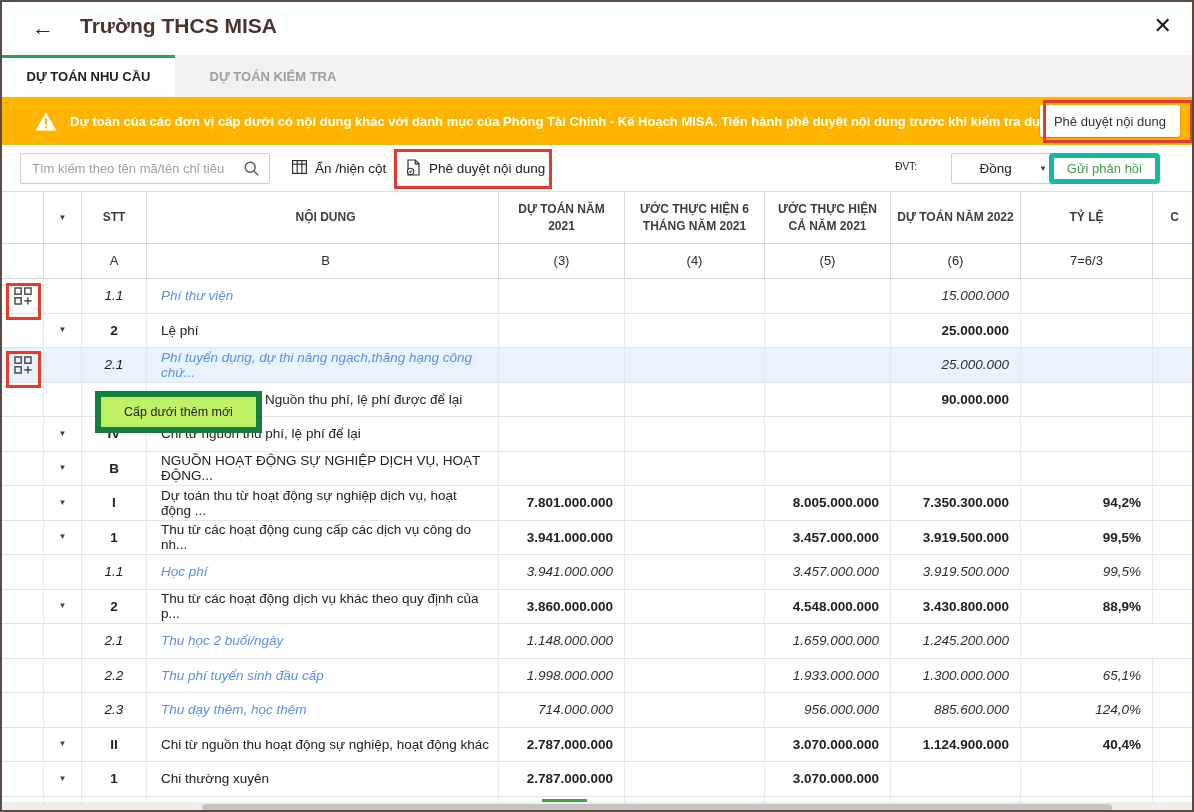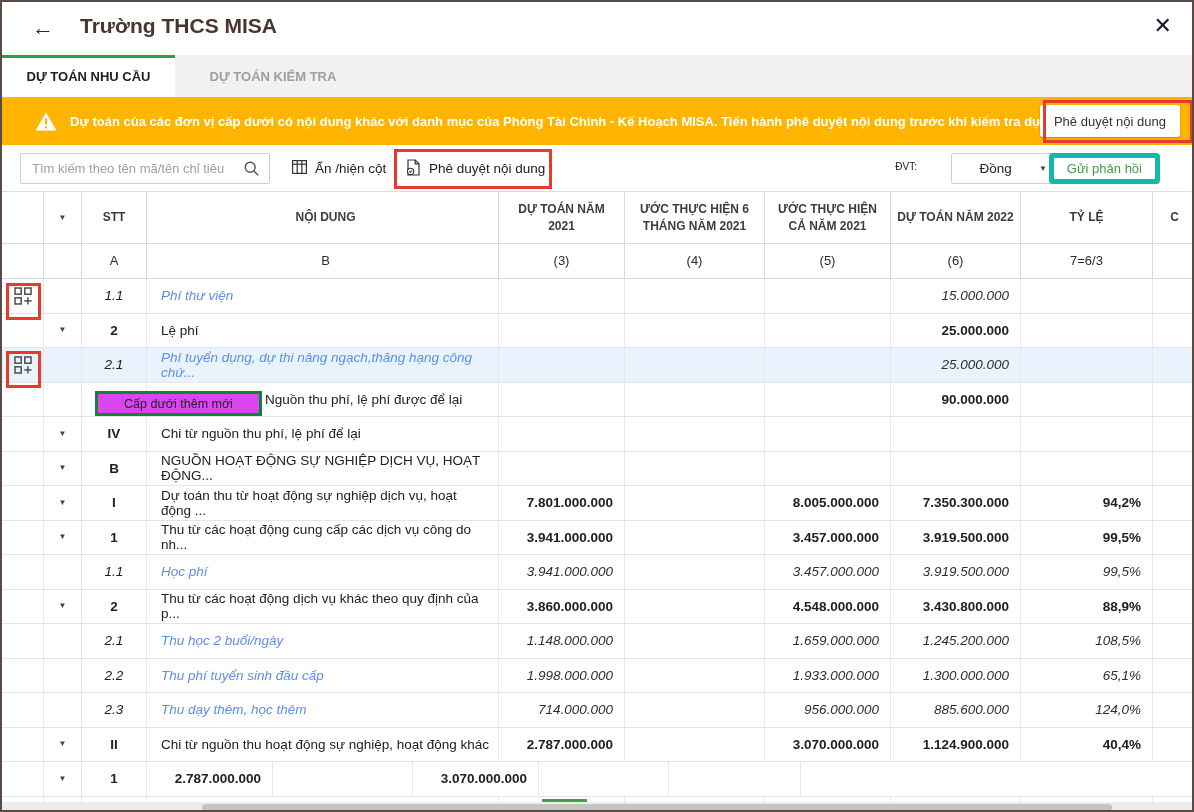--- a/index.html
+++ b/index.html
@@ -70,21 +70,21 @@
   .trow .content.indent { padding-left:118px; }
   .caret-ico { font-size:8px; color:#424242; cursor:pointer; line-height:1; }
   .addgrid { display:flex; cursor:pointer; }
 
   
   .anno { position:absolute; border:3px solid #e8392e; background:transparent; z-index:40; pointer-events:none; }
   .anno-banner { left:1041px; top:98px; width:150px; height:43px; }
   .anno-toolbar { left:392px; top:147px; width:158px; height:40px; }
   .anno-icon1 { left:4px; top:281px; width:35px; height:37px; }
   .anno-icon2 { left:4px; top:349px; width:35px; height:37px; }
-  .tooltip { position:absolute; left:93px; top:389px; width:167px; height:25px; background:#d946ef; border:3px solid #15803d; z-index:30; display:flex; align-items:center; justify-content:center; font-size:12.5px; color:#212121; }
+  .tooltip { position:absolute; left:93px; top:389px; width:167px; height:42px; background:#bef264; border:6px solid #15803d; z-index:30; display:flex; align-items:center; justify-content:center; font-size:12.5px; color:#212121; }
   .green-bar { position:absolute; left:540px; top:797px; width:45px; height:7px; background:#43a047; z-index:20; }
   .hscroll { position:absolute; left:0; top:800px; width:1194px; height:10px; background:#ededed; z-index:25; }
   .hscroll-thumb { position:absolute; left:200px; top:1.5px; width:910px; height:7px; background:#c4c4c4; border-radius:4px; cursor:pointer; }
 </style>
 </head>
 <body>
 
 <div class="window">
 
   <div class="titlebar">
@@ -339,21 +339,20 @@
       </div>
       <div class="trow child">
         <div class="tcell c0"></div>
         <div class="tcell c1"></div>
         <div class="tcell c2 stt">2.1</div>
         <div class="tcell c3 content">Thu học 2 buổi/ngày</div>
         <div class="tcell c4 num">1.148.000.000</div>
         <div class="tcell c5 num"></div>
         <div class="tcell c6 num">1.659.000.000</div>
         <div class="tcell c7 num">1.245.200.000</div>
-        <div class="tcell c8 num">108,5%</div>
         <div class="tcell c9"></div>
       </div>
       <div class="trow child">
         <div class="tcell c0"></div>
         <div class="tcell c1"></div>
         <div class="tcell c2 stt">2.2</div>
         <div class="tcell c3 content">Thu phí tuyển sinh đầu cấp</div>
         <div class="tcell c4 num">1.998.000.000</div>
         <div class="tcell c5 num"></div>
         <div class="tcell c6 num">1.933.000.000</div>
@@ -386,20 +385,21 @@
         <div class="tcell c7 num">1.124.900.000</div>
         <div class="tcell c8 num">40,4%</div>
         <div class="tcell c9"></div>
       </div>
       <div class="trow">
         <div class="tcell c0"></div>
         <div class="tcell c1">
           <span class="caret-ico">▼</span>
         </div>
         <div class="tcell c2 stt">1</div>
+        <div class="tcell c3 content">Chi thường xuyên</div>
         <div class="tcell c4 num">2.787.000.000</div>
         <div class="tcell c5 num"></div>
         <div class="tcell c6 num">3.070.000.000</div>
         <div class="tcell c7 num"></div>
         <div class="tcell c8 num"></div>
         <div class="tcell c9"></div>
       </div>
       <div class="trow">
         <div class="tcell c0"></div>
         <div class="tcell c1"></div>

